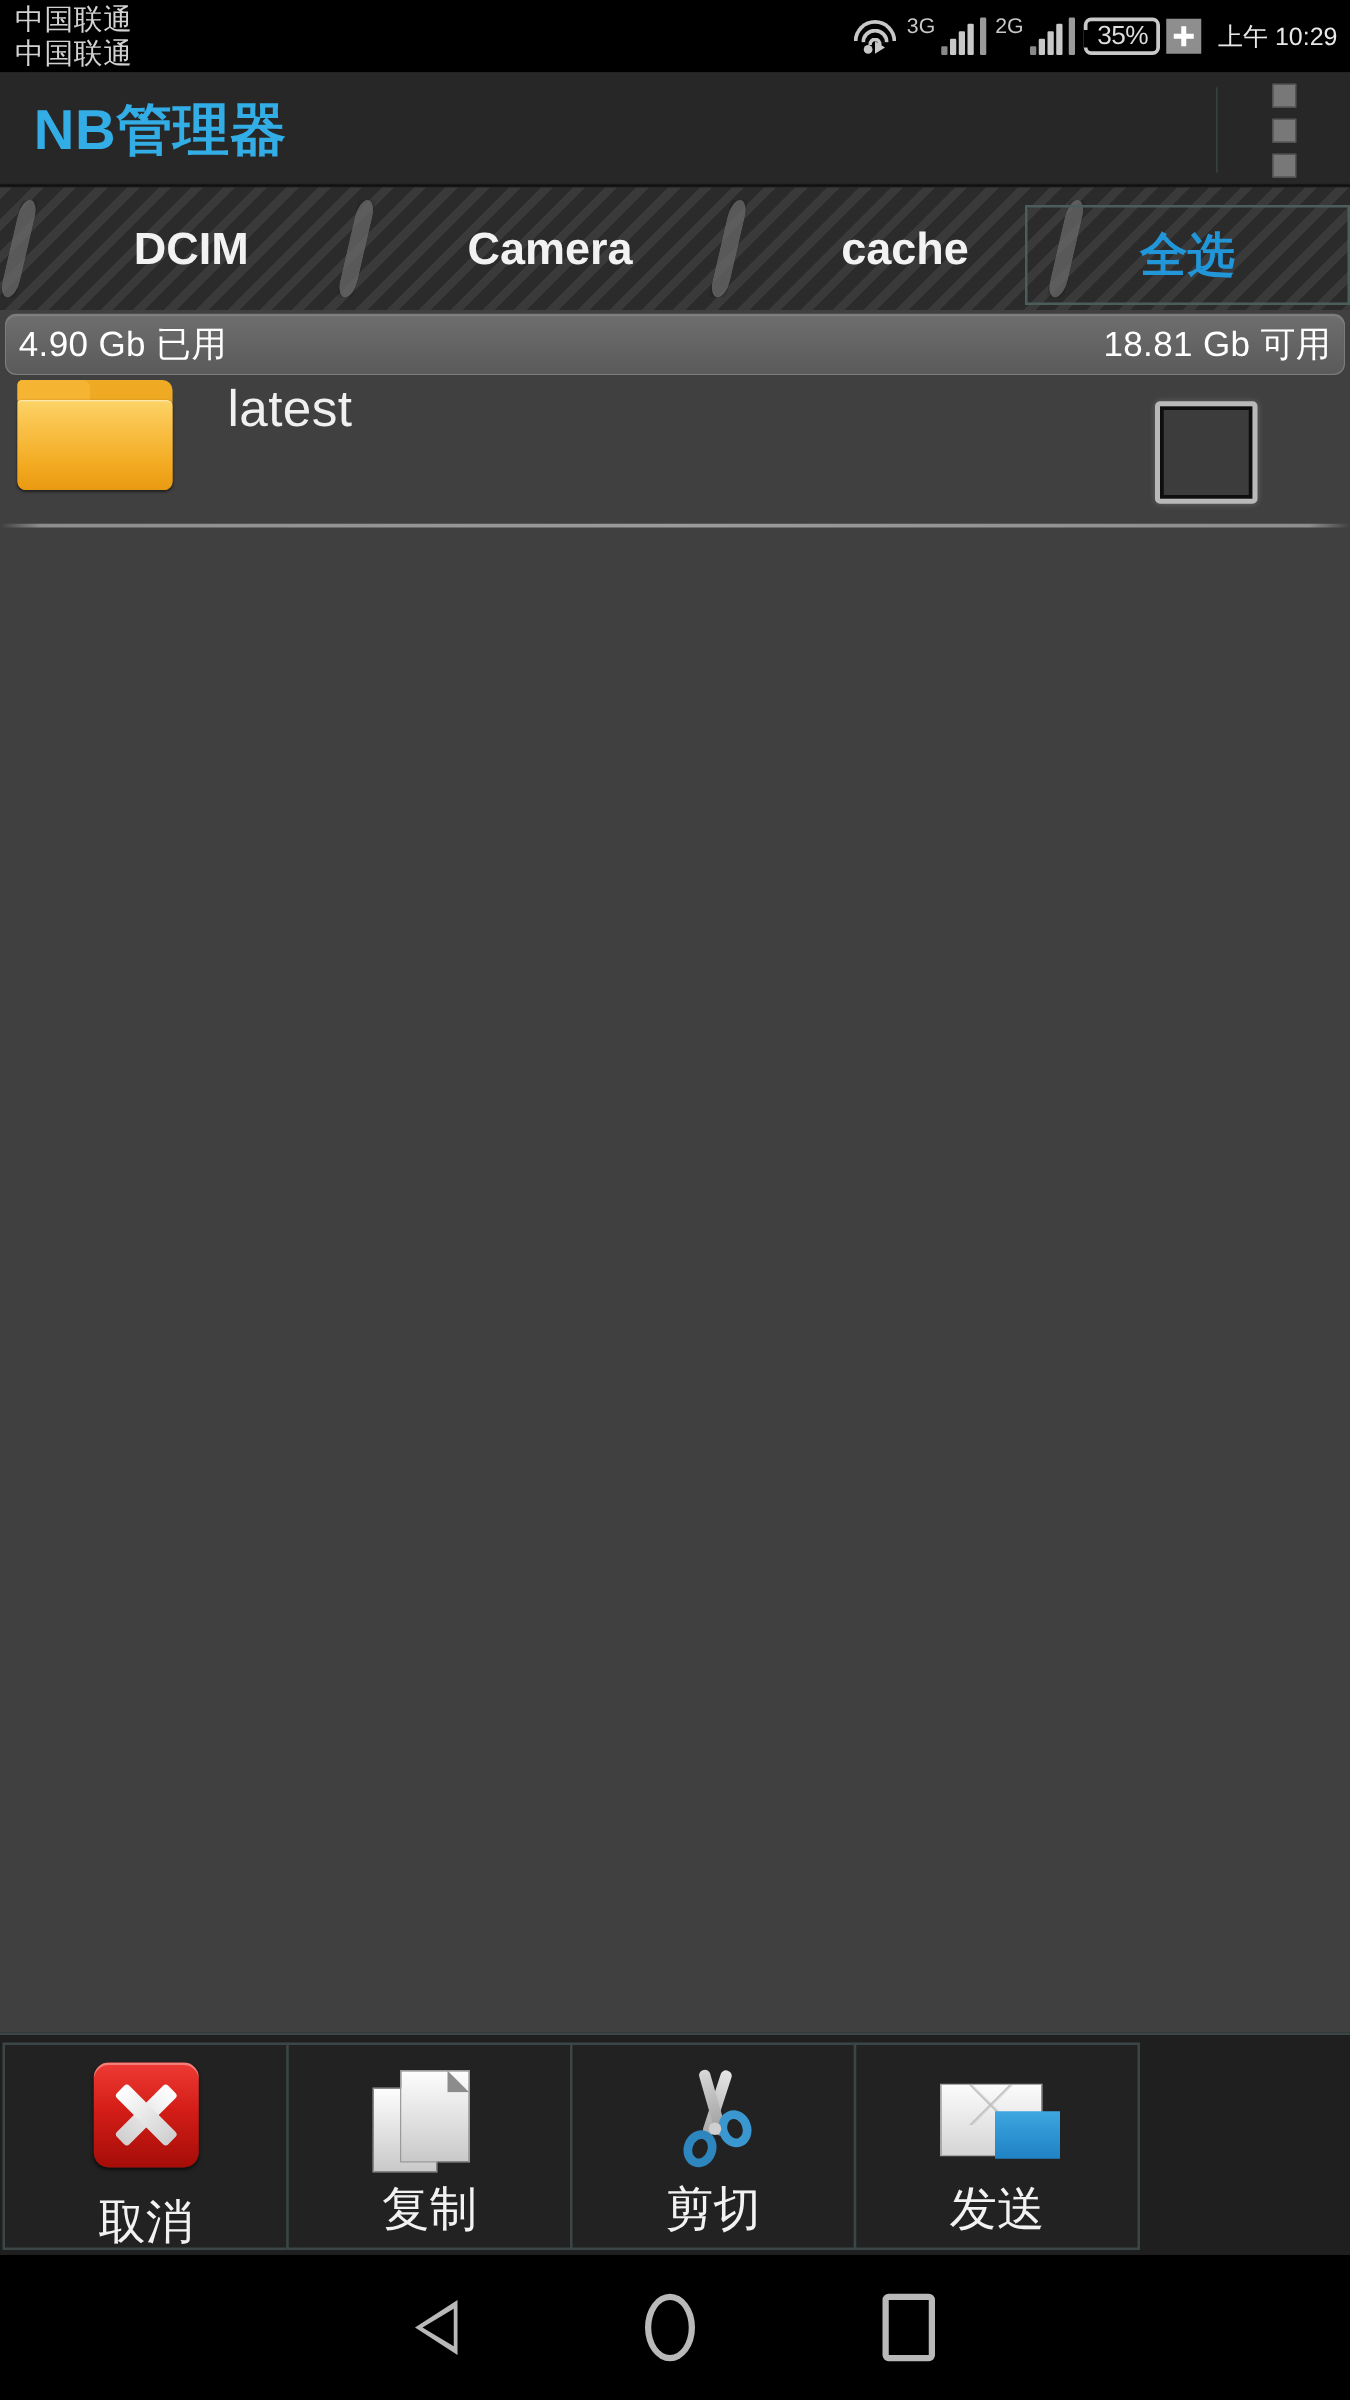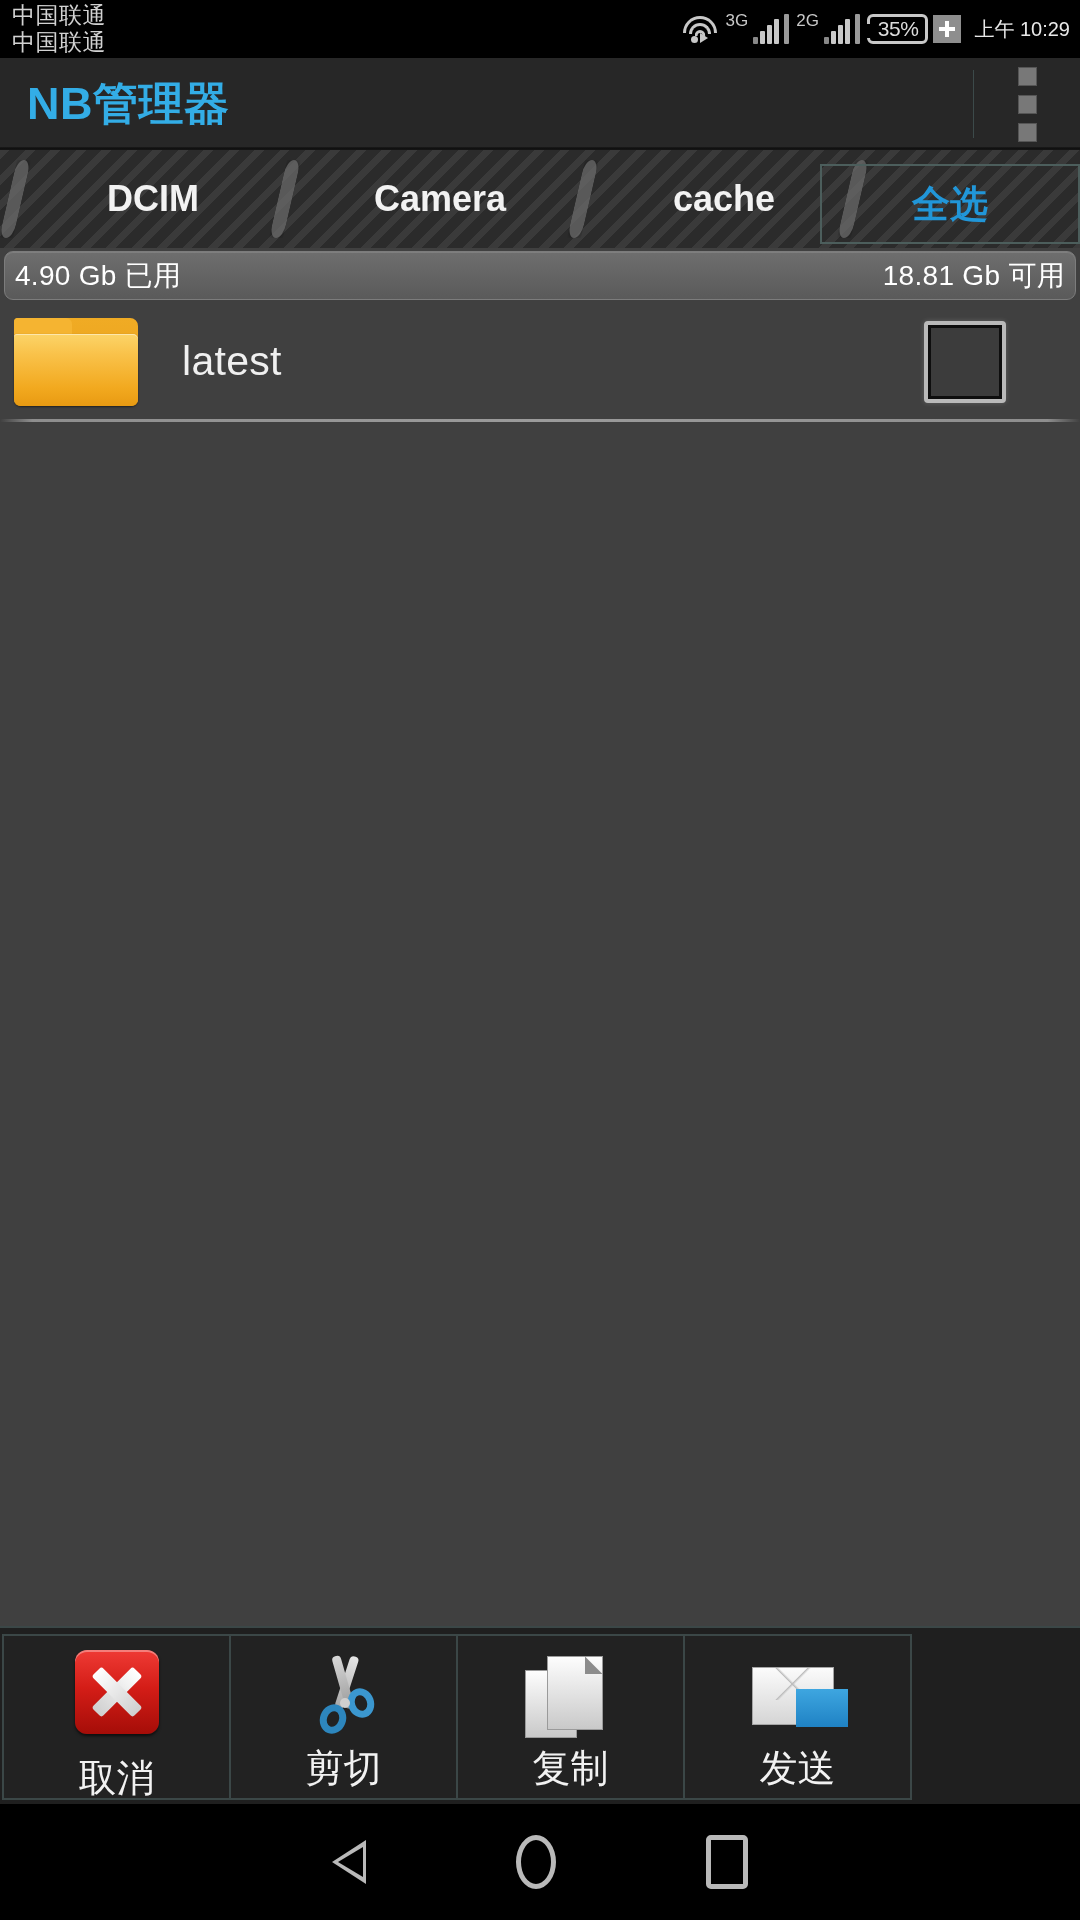--- a/index.html
+++ b/index.html
@@ -144,21 +144,21 @@
     display:flex; align-items:center; justify-content:space-between;
     padding:0 10px;
     box-shadow:inset 0 1px 0 rgba(255,255,255,.12);
   }
   .storage-inner span{ font-size:28px; color:#ffffff; letter-spacing:.3px; }
 
   
   .filelist{ position:absolute; top:304px; left:0; width:1080px; }
   .file-row{
     position:relative; width:1080px; height:115px;
-    display:flex; align-items:center;
+    display:flex; 
   }
   .folder-ico{
     position:relative; margin-left:14px; width:124px; height:88px; flex:0 0 auto;
   }
   .folder-back{
     position:absolute; left:0; top:0; width:124px; height:88px;
     border-radius:4px 8px 6px 6px;
     background:linear-gradient(to bottom,#f0ab24,#e8a01b);
   }
   .folder-tab{
@@ -377,42 +377,42 @@
 
     <div class="action">
       <div class="glyph">
         <div class="ic-cancel"></div>
       </div>
       <div class="alabel">取消</div>
     </div>
 
     <div class="action">
       <div class="glyph">
+        <div class="ic-copy">
+          <div class="pg pg1"></div>
+            <div class="pg pg2"></div>
+            <div class="corner"></div>
+        </div>
+      </div>
+      <div class="alabel">复制</div>
+    </div>
+
+    <div class="action">
+      <div class="glyph">
         <div class="ic-cut">
           <div class="blade b1"></div>
             <div class="blade b2"></div>
           <div class="ring r1"></div>
             <div class="ring r2"></div>
           <div class="pivot"></div>
         </div>
       </div>
       <div class="alabel">剪切</div>
     </div>
 
-    <div class="action">
-      <div class="glyph">
-        <div class="ic-copy">
-          <div class="pg pg1"></div>
-            <div class="pg pg2"></div>
-            <div class="corner"></div>
-        </div>
-      </div>
-      <div class="alabel">复制</div>
-    </div>
-
 
     <div class="action">
       <div class="glyph">
         <div class="ic-send">
           <div class="env"></div>
             <div class="flap"></div>
             <div class="blue"></div>
         </div>
       </div>
       <div class="alabel">发送</div>

